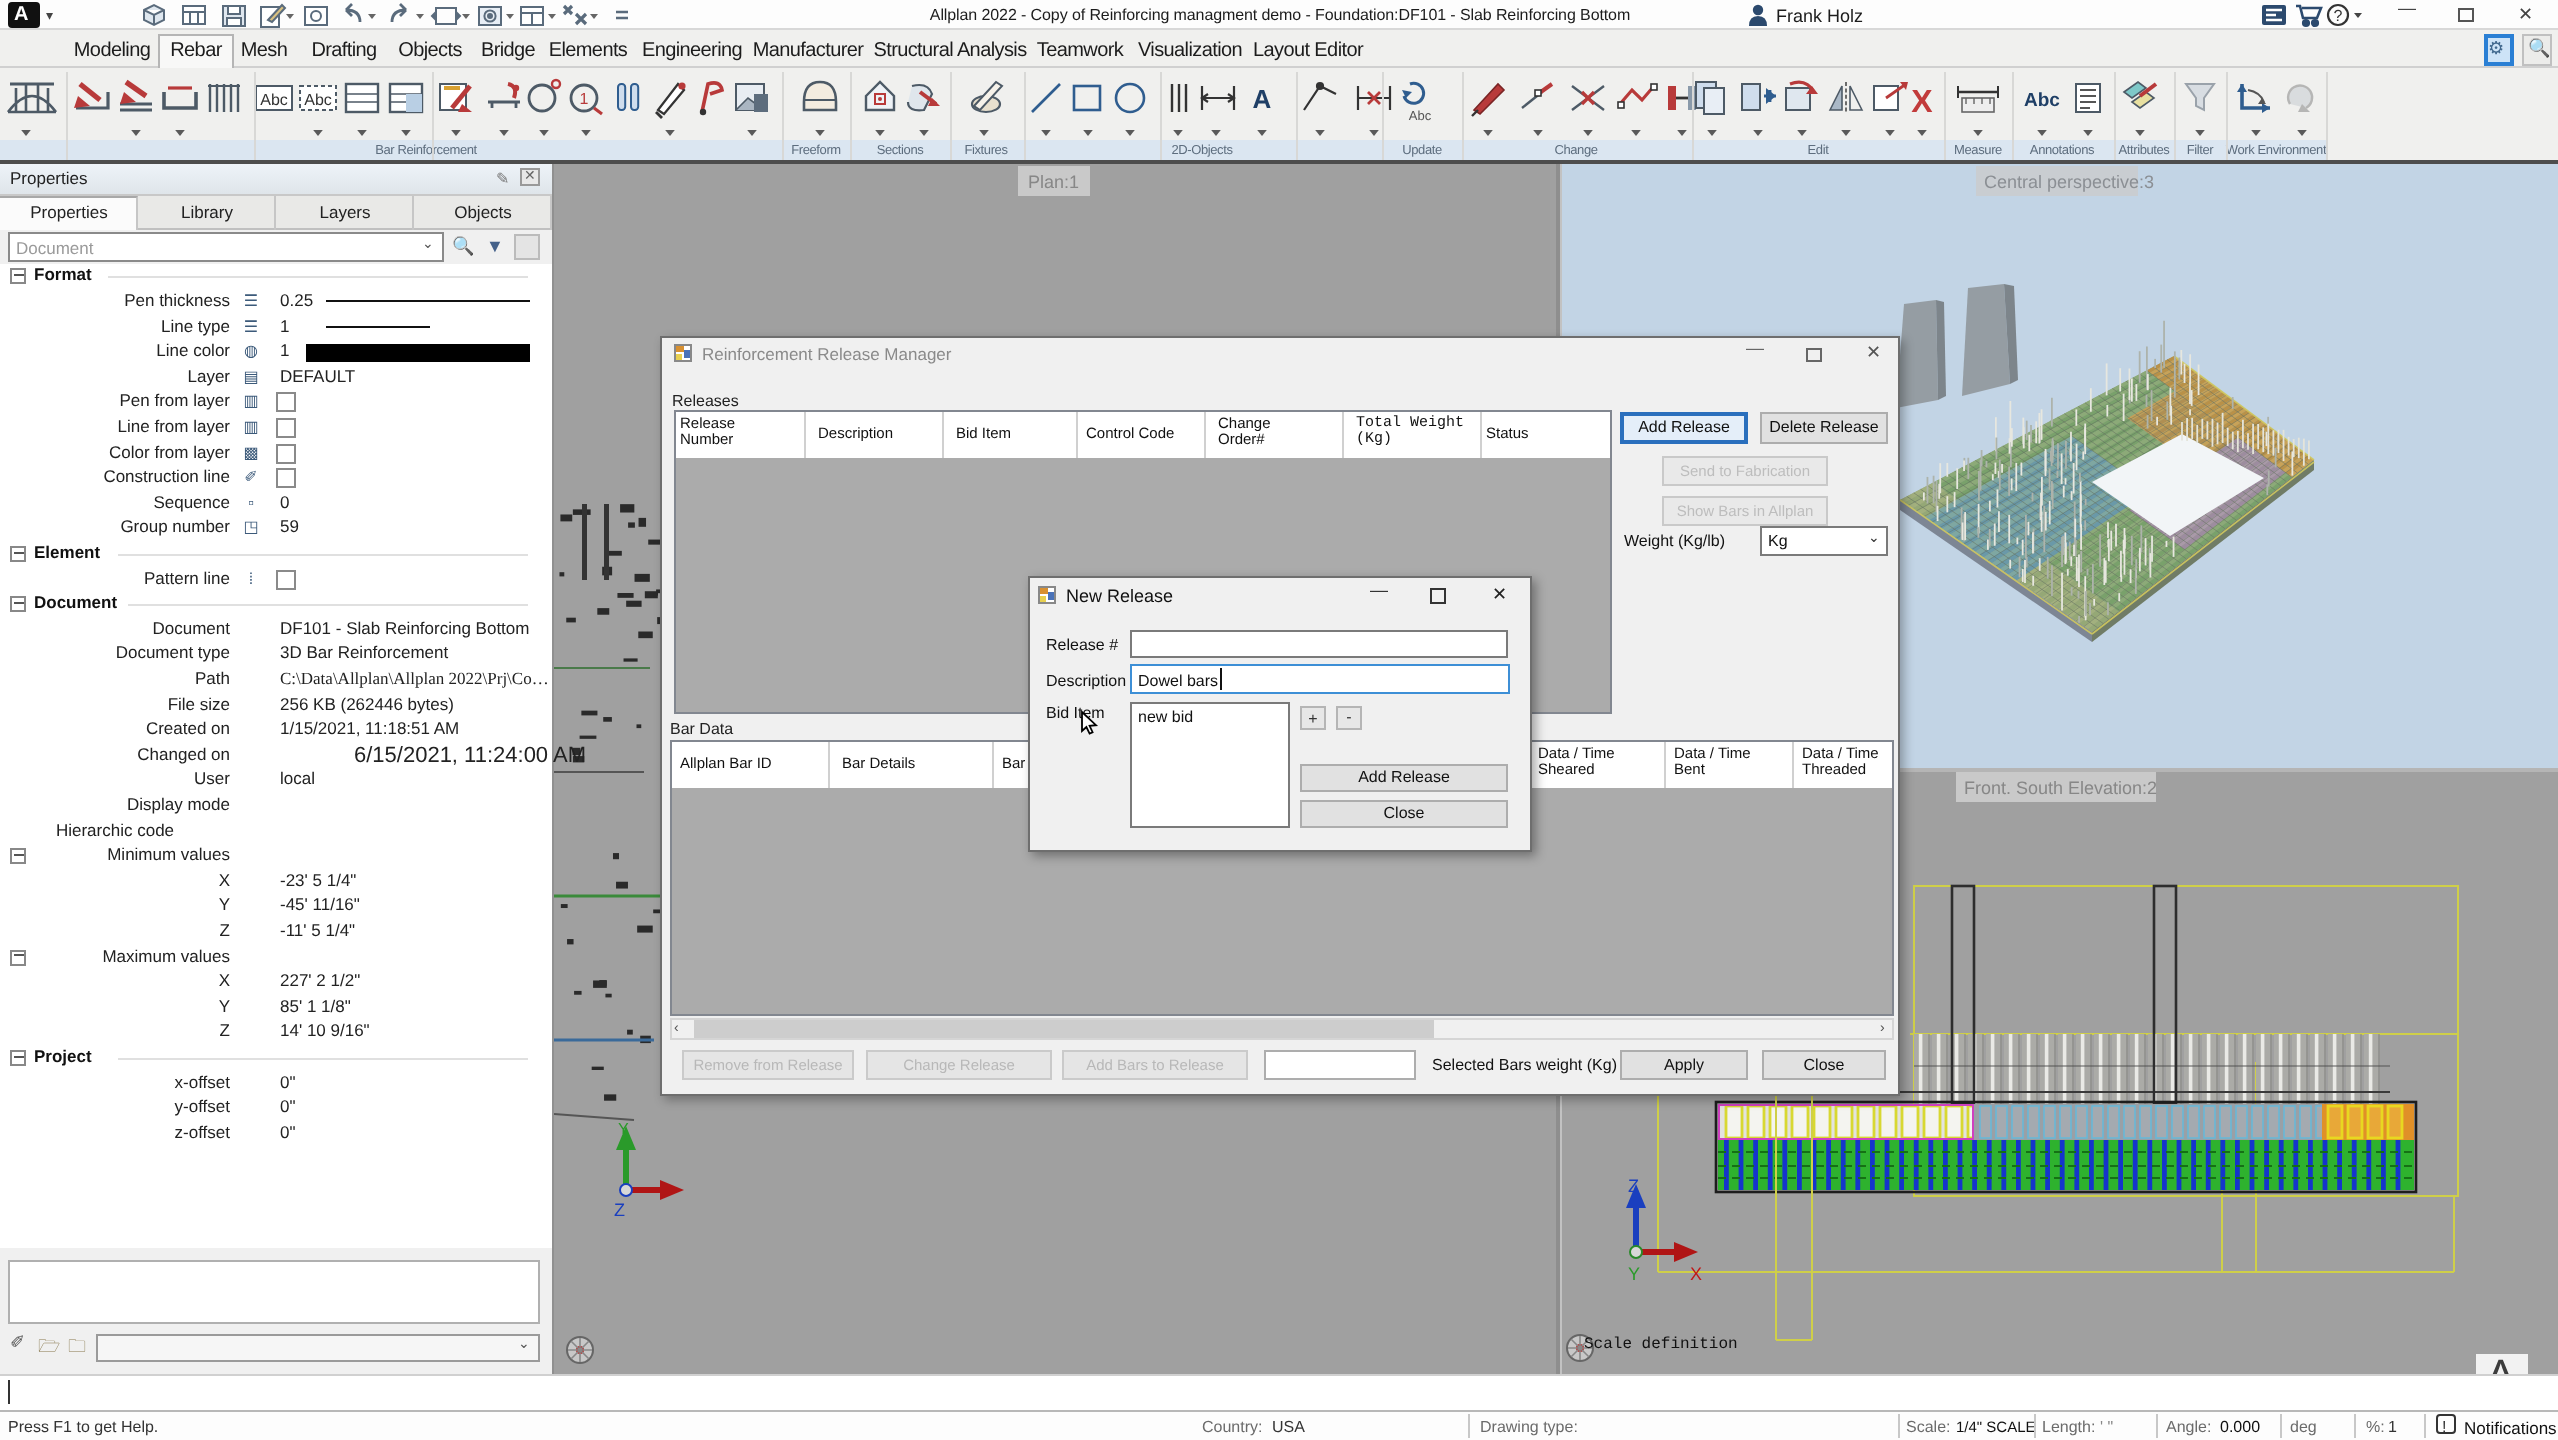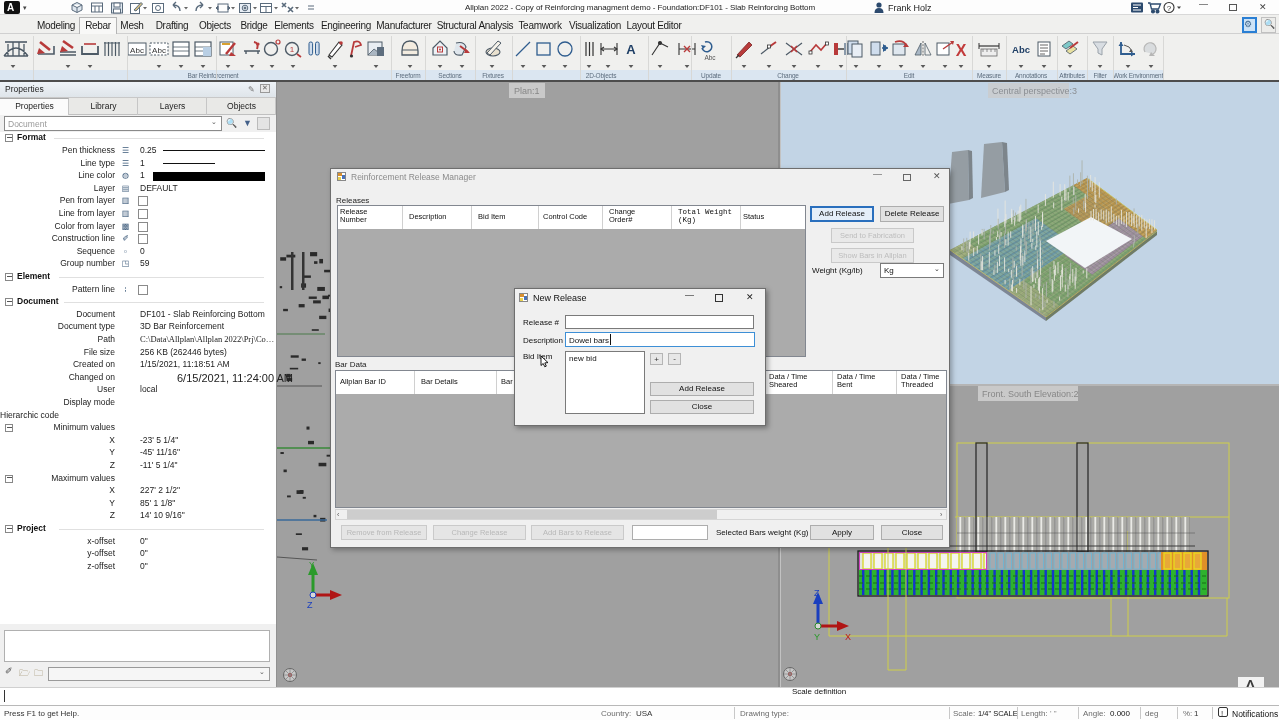--- a/index.html
+++ b/index.html
@@ -1320,21 +1320,21 @@
     <div class="abs" style="left: 0px; top: 346.6px; width: 115px; height: 12px; font-size: 8.5px; color: rgb(34, 34, 34); text-align: right;">File size</div>
     <div class="abs" style="left: 140px; top: 346.6px; font-size: 8.5px; color: rgb(34, 34, 34);">256 KB (262446 bytes)</div>
     <div class="abs" style="left: 0px; top: 359.2px; width: 115px; height: 12px; font-size: 8.5px; color: rgb(34, 34, 34); text-align: right;">Created on</div>
     <div class="abs" style="left: 140px; top: 359.2px; font-size: 8.5px; color: rgb(34, 34, 34);">1/15/2021, 11:18:51 AM</div>
     <div class="abs" style="left: 0px; top: 371.8px; width: 115px; height: 12px; font-size: 8.5px; color: rgb(34, 34, 34); text-align: right;">Changed on</div>
     <div class="abs" style="left: 140px; top: 371.8px; font-size: 11px; color: rgb(34, 34, 34); margin-left: 37px;">6/15/2021, 11:24:00 AM</div>
     <div class="abs" style="left: 0px; top: 384.4px; width: 115px; height: 12px; font-size: 8.5px; color: rgb(34, 34, 34); text-align: right;">User</div>
     <div class="abs" style="left: 140px; top: 384.4px; font-size: 8.5px; color: rgb(34, 34, 34);">local</div>
     <div class="abs" style="left: 0px; top: 397px; width: 115px; height: 12px; font-size: 8.5px; color: rgb(34, 34, 34); text-align: right;">Display mode</div>
     <div class="abs" style="left: 140px; top: 397px; font-size: 8.5px; color: rgb(34, 34, 34);"></div>
-    <div class="abs" style="left: 0px; top: 409.6px; width: 115px; height: 12px; font-size: 8.5px; color: rgb(34, 34, 34); text-align: left;">Hierarchic code</div>
+    <div class="abs" style="left: 0px; top: 409.6px; width: 115px; height: 12px; font-size: 8.5px; color: rgb(34, 34, 34); text-align: center;">Hierarchic code</div>
     <div class="abs" style="left: 140px; top: 409.6px; font-size: 8.5px; color: rgb(34, 34, 34);"></div>
     <div class="abs" style="left: 0px; top: 422.2px; width: 115px; height: 12px; font-size: 8.5px; color: rgb(34, 34, 34); text-align: right;">Minimum values</div>
     <div class="abs" style="left: 140px; top: 422.2px; font-size: 8.5px; color: rgb(34, 34, 34);"></div>
     <div class="abs" style="left: 5px; top: 424.2px; width: 8px; height: 8px; border: 1px solid rgb(136, 136, 136); background: rgb(255, 255, 255);"></div>
     <div class="abs" style="left: 6.5px; top: 426.7px; width: 5px; height: 1px; background: rgb(85, 85, 85);"></div>
     <div class="abs" style="left: 0px; top: 434.8px; width: 115px; height: 12px; font-size: 8.5px; color: rgb(34, 34, 34); text-align: right;">X</div>
     <div class="abs" style="left: 140px; top: 434.8px; font-size: 8.5px; color: rgb(34, 34, 34);">-23' 5 1/4"</div>
     <div class="abs" style="left: 0px; top: 447.4px; width: 115px; height: 12px; font-size: 8.5px; color: rgb(34, 34, 34); text-align: right;">Y</div>
     <div class="abs" style="left: 140px; top: 447.4px; font-size: 8.5px; color: rgb(34, 34, 34);">-45' 11/16"</div>
     <div class="abs" style="left: 0px; top: 460px; width: 115px; height: 12px; font-size: 8.5px; color: rgb(34, 34, 34); text-align: right;">Z</div>
@@ -1463,21 +1463,21 @@
 
 <div class="abs" style="left:0;top:687px;width:1279px;height:18px;background:#ffffff;border-top:1px solid #d0d0d0;"></div>
 <div class="abs" style="left:4px;top:690px;width:1px;height:12px;background:#333;"></div>
 <div class="abs" id="statusbar" style="left:0;top:705px;width:1279px;height:15px;background:#fdfdfd;border-top:1px solid #b8b8b8;"></div>
 <div id="statusitems">
     <div class="abs" style="left: 4px; top: 709px; font-size: 8px; color: rgb(51, 51, 51); white-space: nowrap;">Press F1 to get Help.</div>
     <div class="abs" style="left: 601px; top: 709px; font-size: 8px; color: rgb(107, 107, 107); white-space: nowrap;">Country:</div>
     <div class="abs" style="left: 636px; top: 709px; font-size: 8px; color: rgb(51, 51, 51); white-space: nowrap;">USA</div>
     <div class="abs" style="left: 734px; top: 707px; width: 1px; height: 12px; background: rgb(200, 200, 200);"></div>
     <div class="abs" style="left: 740px; top: 709px; font-size: 8px; color: rgb(107, 107, 107); white-space: nowrap;">Drawing type:</div>
-    <div class="abs" style="left: 792px; top: 687px; font-size: 8px; color: rgb(17, 17, 17); white-space: nowrap;">Scale definition</div>
+    <div class="abs" style="left: 792px; top: 668px; font-size: 8px; color: rgb(17, 17, 17); white-space: nowrap; font-family: Liberation Mono, monospace;">Scale definition</div>
     <div class="abs" style="left: 949px; top: 707px; width: 1px; height: 12px; background: rgb(200, 200, 200);"></div>
     <div class="abs" style="left: 953px; top: 709px; font-size: 8px; color: rgb(107, 107, 107); white-space: nowrap;">Scale:</div>
     <div class="abs" style="left: 978px; top: 709px; font-size: 7.5px; color: rgb(17, 17, 17); white-space: nowrap;">1/4"  SCALE</div>
     <div class="abs" style="left: 1017px; top: 707px; width: 1px; height: 12px; background: rgb(200, 200, 200);"></div>
     <div class="abs" style="left: 1021px; top: 709px; font-size: 8px; color: rgb(107, 107, 107); white-space: nowrap;">Length:</div>
     <div class="abs" style="left: 1050px; top: 709px; font-size: 8px; color: rgb(136, 136, 136); white-space: nowrap;">' "</div>
     <div class="abs" style="left: 1078px; top: 707px; width: 1px; height: 12px; background: rgb(200, 200, 200);"></div>
     <div class="abs" style="left: 1083px; top: 709px; font-size: 8px; color: rgb(107, 107, 107); white-space: nowrap;">Angle:</div>
     <div class="abs" style="left: 1110px; top: 709px; font-size: 8px; color: rgb(17, 17, 17); white-space: nowrap;">0.000</div>
     <div class="abs" style="left: 1140px; top: 707px; width: 1px; height: 12px; background: rgb(200, 200, 200);"></div>

